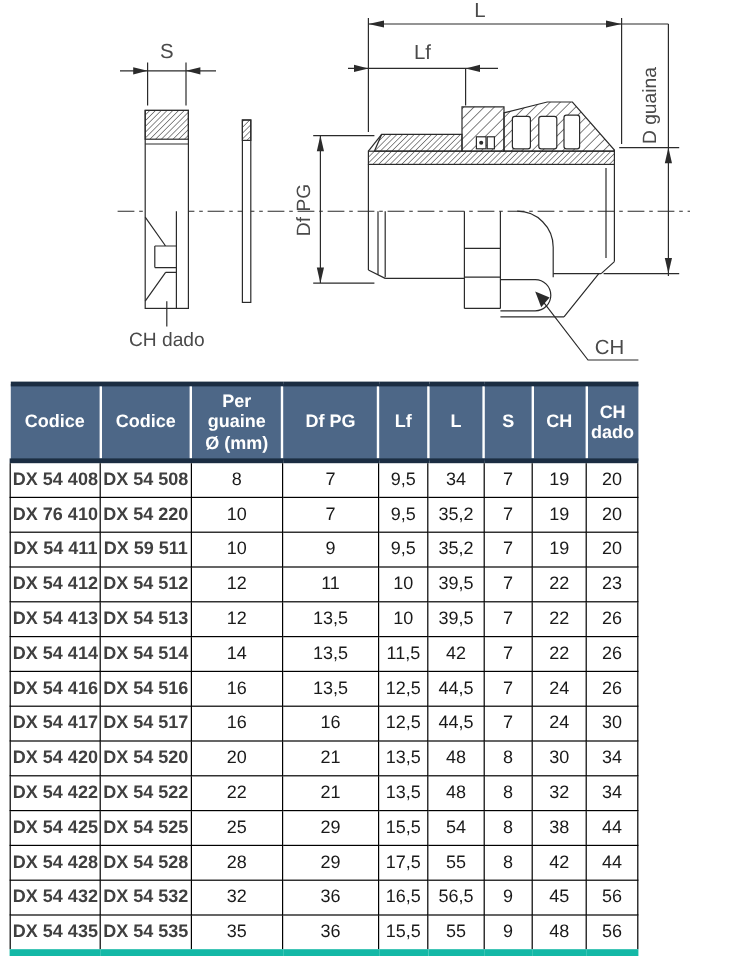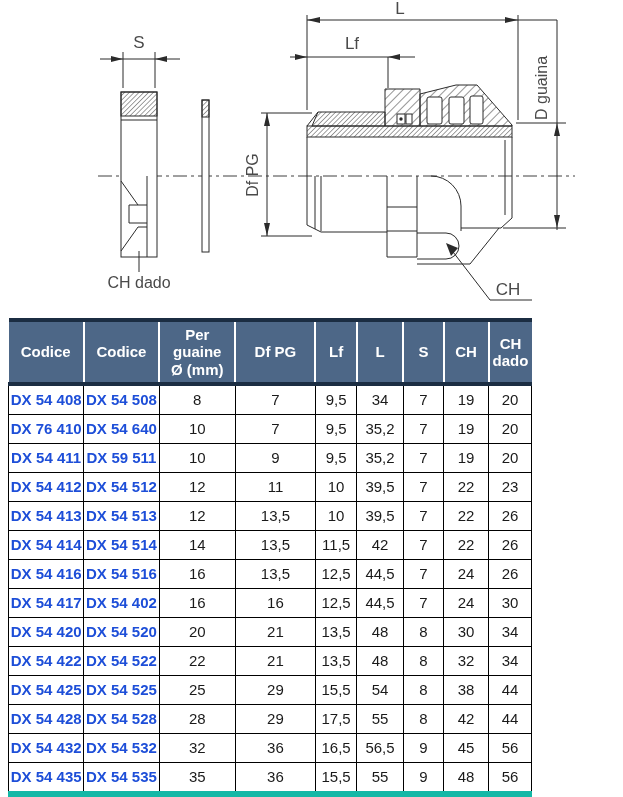--- a/index.html
+++ b/index.html
@@ -25,21 +25,21 @@
     font-size:15px; line-height:1.15; padding:4px 1px;
     border-top:4px solid #1b2d42; border-bottom:4px solid #1b2d42;
     white-space:pre-line; height:48px; vertical-align:middle;
   }
   table.spec thead th + th { border-left:2px solid #ffffff; }
   table.spec tbody td {
     border:1px solid #000000; text-align:center;
     height:28px; padding:0; background:#fff;
   }
   table.spec tbody tr:last-child td { border-bottom:8px solid #14b8a6; }
-  table.spec tbody td.code { font-weight:bold; color:#1d4ed8; }
+  table.spec tbody td.code { font-weight:bold; color:#404040; }
 </style>
 </head>
 <body>
 
 <div class="page">
 
   <svg class="drawing" width="623" height="315" viewBox="0 0 623 315">
     <defs>
       <pattern id="h45" width="6" height="6" patternUnits="userSpaceOnUse" patternTransform="rotate(45)">
         <line x1="0" y1="0" x2="0" y2="6" stroke="#2b2b2b" stroke-width="1"></line>
@@ -178,21 +178,21 @@
           <td>8</td>
           <td>7</td>
           <td>9,5</td>
           <td>34</td>
           <td>7</td>
           <td>19</td>
           <td>20</td>
         </tr>
         <tr>
           <td class="code">DX 76 410</td>
-          <td class="code">DX 54 640</td>
+          <td class="code">DX 54 220</td>
           <td>10</td>
           <td>7</td>
           <td>9,5</td>
           <td>35,2</td>
           <td>7</td>
           <td>19</td>
           <td>20</td>
         </tr>
         <tr>
           <td class="code">DX 54 411</td>
@@ -244,21 +244,21 @@
           <td>16</td>
           <td>13,5</td>
           <td>12,5</td>
           <td>44,5</td>
           <td>7</td>
           <td>24</td>
           <td>26</td>
         </tr>
         <tr>
           <td class="code">DX 54 417</td>
-          <td class="code">DX 54 402</td>
+          <td class="code">DX 54 517</td>
           <td>16</td>
           <td>16</td>
           <td>12,5</td>
           <td>44,5</td>
           <td>7</td>
           <td>24</td>
           <td>30</td>
         </tr>
         <tr>
           <td class="code">DX 54 420</td>

